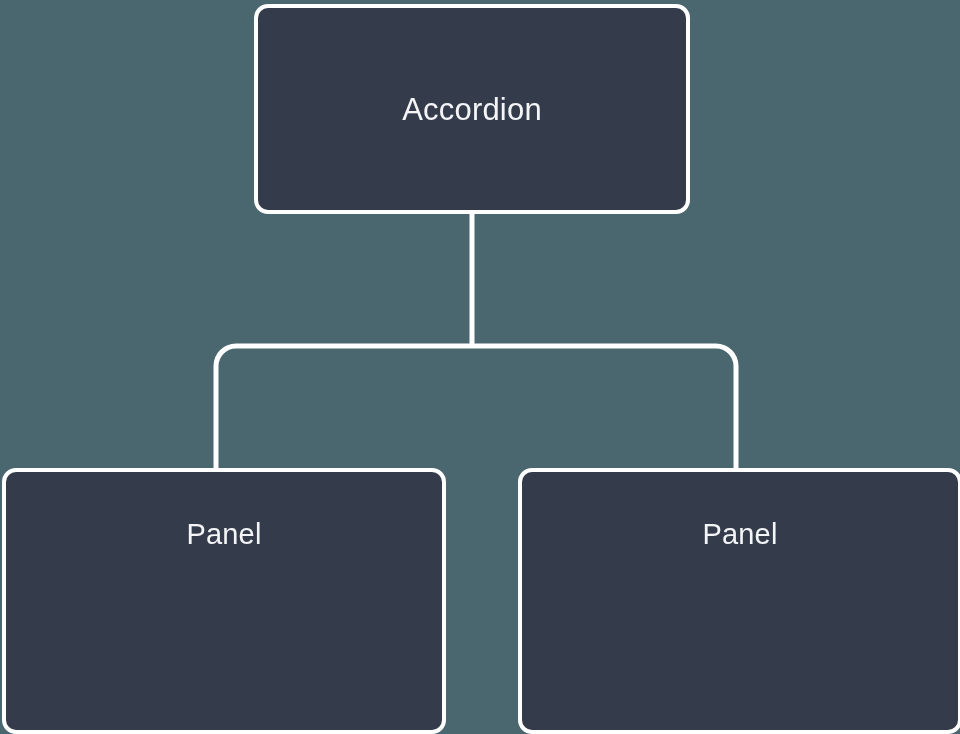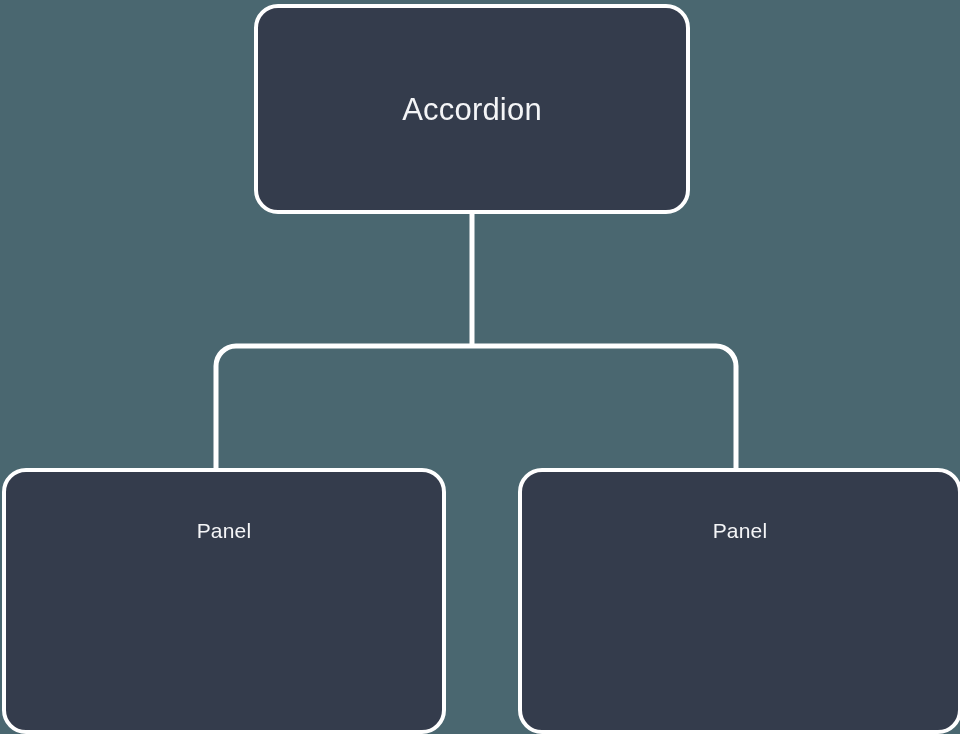--- a/index.html
+++ b/index.html
@@ -31,21 +31,21 @@
     height: 734px;
     pointer-events: none;
   }
 
   
   .node {
     position: absolute;
     box-sizing: border-box;
     background: #343c4c;
     border: 4px solid #ffffff;
-    border-radius: 24px;
+    border-radius: 14px;
     display: flex;
     flex-direction: column;
     align-items: center;
   }
 
   .node-root {
     left: 254px;
     top: 4px;
     width: 436px;
     height: 210px;
@@ -66,21 +66,21 @@
     height: 266px;
     top: 468px;
     padding-top: 48px;
     overflow: hidden;
   }
 
   .node-panel-left  { left: 2px; }
   .node-panel-right { left: 518px; }
 
   .node-panel .node-title {
-    font-size: 21px;
+    font-size: 29px;
   }
 </style>
 </head>
 <body>
 
 <div id="canvas">
 
   <svg id="connectors" viewBox="0 0 960 734" xmlns="http://www.w3.org/2000/svg">
     <path d="M 472 214 L 472 346" fill="none" stroke="#ffffff" stroke-width="5"></path>
     <path d="M 472 346 L 716 346 A 20 20 0 0 1 736 366 L 736 470" fill="none" stroke="#ffffff" stroke-width="5" stroke-linecap="butt"></path>

